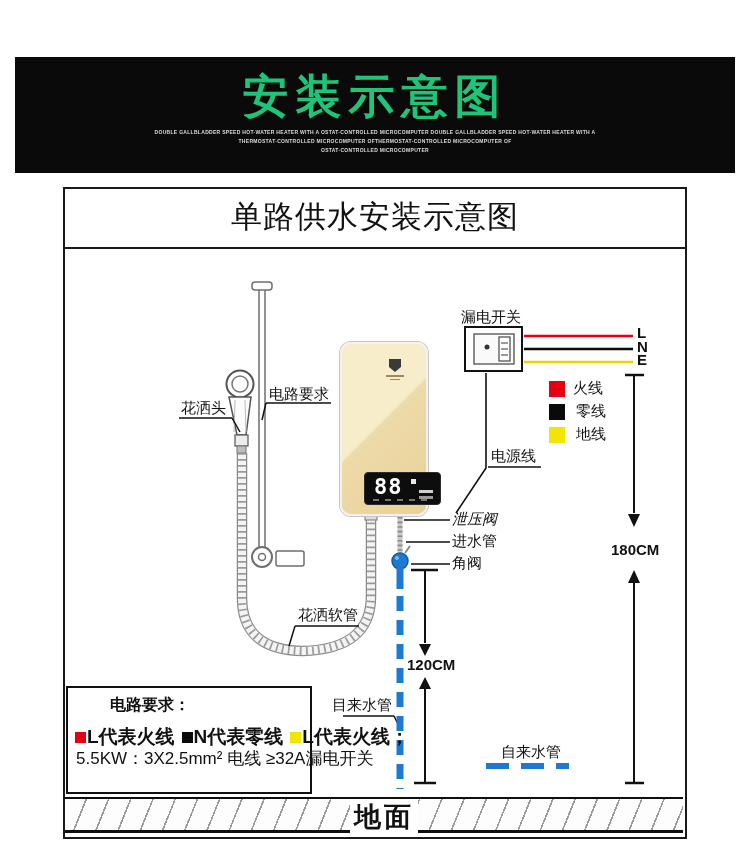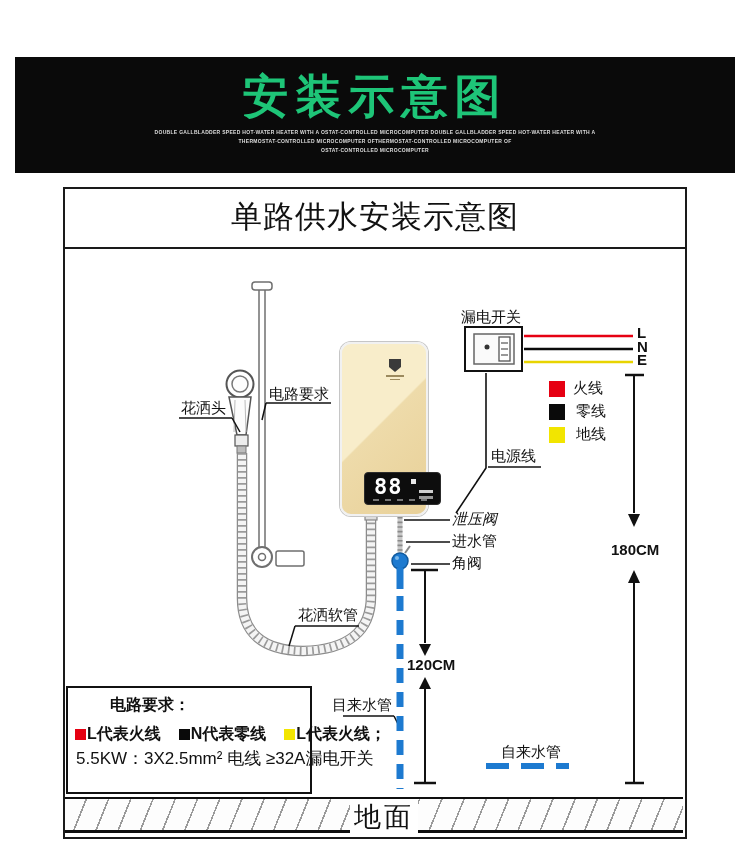--- a/index.html
+++ b/index.html
@@ -58,35 +58,35 @@
   .disp-bar1{position:absolute;left:54px;top:17px;width:14px;height:3px;background:#cfcfcf;}
   .disp-bar2{position:absolute;left:54px;top:23px;width:14px;height:3px;background:#9a9a9a;}
   .disp-btns{position:absolute;left:8px;bottom:3px;width:60px;height:2px;
     background:repeating-linear-gradient(to right,#777 0 6px,transparent 6px 12px);}
   
   .req-box{
     position:absolute;left:66px;top:686px;width:246px;height:108px;background:#fff;
     border:2px solid #111;box-sizing:border-box;
   }
   .req-heading{position:absolute;left:18px;top:7px;font-size:16px;font-weight:bold;color:#111;margin-left:24px;}
-  .req-legend{position:absolute;left:7px;top:36px;display:flex;gap:18px;
-    font-size:16px;font-weight:bold;color:#111;white-space:nowrap;}
+  .req-legend{position:absolute;left:7px;top:36px;display:flex;gap:7px;
+    font-size:19px;font-weight:bold;color:#111;white-space:nowrap;}
   .req-legend .item{display:flex;align-items:center;gap:1px;}
   .req-legend .sq{width:11px;height:11px;display:inline-block;}
   .req-row{position:absolute;left:8px;font-size:17px;color:#111;white-space:nowrap;}
   .req-row.r1{top:59px;}
   .req-row.r2{top:77px;}
   
   .ground-band{
     position:absolute;left:65px;top:797px;width:618px;height:36px;box-sizing:border-box;
     border-top:2px solid #0f0f0f;border-bottom:3px solid #0f0f0f;
     background:repeating-linear-gradient(112deg,#fdfdfd 0 19px,#9a9a9a 19px 20.6px);
   }
   .ground-label{position:absolute;left:350px;top:799px;font-size:27px;letter-spacing:3px;
-    color:#111;background:#fff;padding:0 4px;font-family:"Liberation Serif", serif;}
+    color:#111;background:#fff;padding:0 4px;font-family:"Liberation Serif", serif;font-weight:bold;}
   
   .linework{position:absolute;left:0;top:0;width:750px;height:856px;}
 </style>
 </head>
 <body>
 
 <div class="banner">
   <div class="banner-title">安装示意图</div>
   <div class="banner-sub">
     <div>DOUBLE GALLBLADDER SPEED HOT-WATER HEATER WITH A OSTAT-CONTROLLED MICROCOMPUTER DOUBLE GALLBLADDER SPEED HOT-WATER HEATER WITH A</div>

